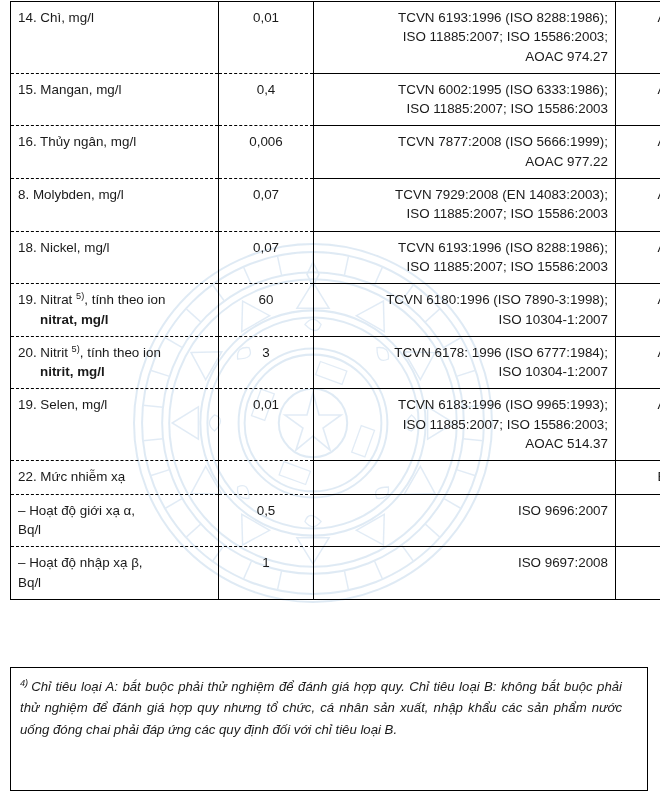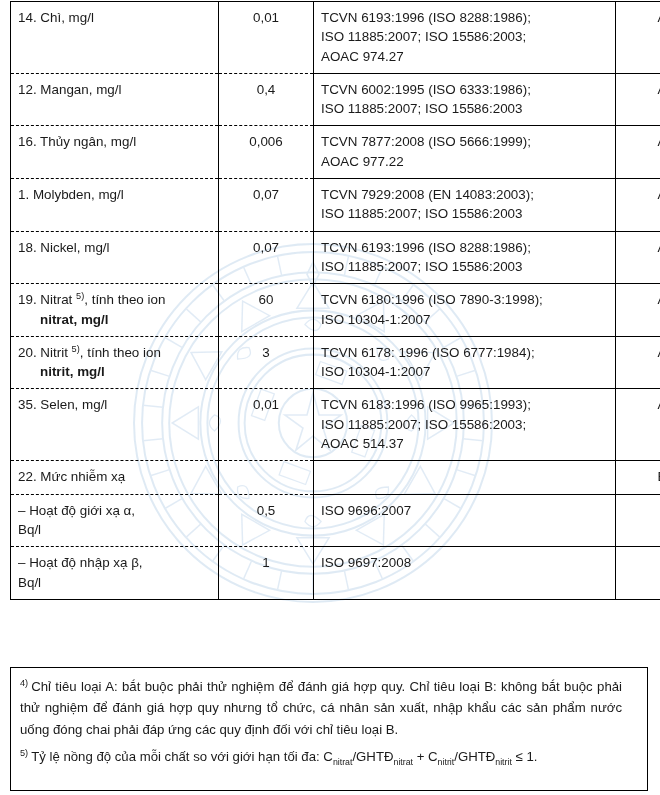--- a/index.html
+++ b/index.html
@@ -55,21 +55,21 @@
     padding: 6px 7px 7px 7px;
     vertical-align: top;
     background: transparent;
     line-height: 1.44;
   }
   #spec-table tr:first-child td { border-top: 1.4px solid #000; }
   #spec-table tr:last-child td  { border-bottom: 1.4px solid #000; }
 
   .c-name   { width: 193px; text-align: left;   }
   .c-limit  { width: 80px;  text-align: center; }
-  .c-method { width: 287px; text-align: left; }
+  .c-method { width: 287px; text-align: right; }
   .c-cat    { width: 78px;  text-align: center; }
 
   
   #spec-table td.c-method { border-bottom: 1.7px solid #000; }
   #spec-table td.c-cat    { border-bottom: 1.7px solid #000; }
 
   .indent2 { display: block; padding-left: 22px; font-weight: bold; }
   .mline   { display: block; }
 
   sup.fn {
@@ -86,21 +86,21 @@
     width: 638px;
     height: 124px;
     box-sizing: border-box;
     border: 1.4px solid #000;
     padding: 8px 9px 6px 9px;
     font-size: 13.2px;
     line-height: 1.62;
     text-align: justify;
     background: transparent;
   }
-  #footnotes p { margin: 0 16px 6px 0; }
+  #footnotes p { margin: 0 16px 6px 0; font-style: italic; }
   #footnotes p:last-child { margin-bottom: 0; }
   .fnum {
     font-size: 9.2px;
     vertical-align: super;
     line-height: 0;
     margin-right: 3px;
   }
   sub.sb {
     font-size: 8.8px;
     vertical-align: sub;
@@ -210,21 +210,21 @@
         <td class="c-method">
           <span class="mline">TCVN 6193:1996 (ISO 8288:1986);</span>
           <span class="mline">ISO 11885:2007; ISO 15586:2003;</span>
           <span class="mline">AOAC 974.27</span>
         </td>
         <td class="c-cat">A</td>
       </tr>
 
       <tr>
         <td class="c-name">
-          <span>12. Mangan, mg/l</span>
+          <span>15. Mangan, mg/l</span>
         </td>
         <td class="c-limit">0,4</td>
         <td class="c-method">
           <span class="mline">TCVN 6002:1995 (ISO 6333:1986);</span>
           <span class="mline">ISO 11885:2007; ISO 15586:2003</span>
         </td>
         <td class="c-cat">A</td>
       </tr>
 
       <tr>
@@ -234,21 +234,21 @@
         <td class="c-limit">0,006</td>
         <td class="c-method">
           <span class="mline">TCVN 7877:2008 (ISO 5666:1999);</span>
           <span class="mline">AOAC 977.22</span>
         </td>
         <td class="c-cat">A</td>
       </tr>
 
       <tr>
         <td class="c-name">
-          <span>1. Molybden, mg/l</span>
+          <span>8. Molybden, mg/l</span>
         </td>
         <td class="c-limit">0,07</td>
         <td class="c-method">
           <span class="mline">TCVN 7929:2008 (EN 14083:2003);</span>
           <span class="mline">ISO 11885:2007; ISO 15586:2003</span>
         </td>
         <td class="c-cat">A</td>
       </tr>
 
       <tr>
@@ -284,21 +284,21 @@
         <td class="c-limit">3</td>
         <td class="c-method">
           <span class="mline">TCVN 6178: 1996 (ISO 6777:1984);</span>
           <span class="mline">ISO 10304-1:2007</span>
         </td>
         <td class="c-cat">A</td>
       </tr>
 
       <tr>
         <td class="c-name">
-          <span>35. Selen, mg/l</span>
+          <span>19. Selen, mg/l</span>
         </td>
         <td class="c-limit">0,01</td>
         <td class="c-method">
           <span class="mline">TCVN 6183:1996 (ISO 9965:1993);</span>
           <span class="mline">ISO 11885:2007; ISO 15586:2003;</span>
           <span class="mline">AOAC 514.37</span>
         </td>
         <td class="c-cat">A</td>
       </tr>
 
@@ -333,16 +333,15 @@
           <span class="mline">ISO 9697:2008</span>
         </td>
         <td class="c-cat"></td>
       </tr>
 
     </tbody>
   </table>
 
   <div id="footnotes">
     <p><sup class="fnum">4)</sup><span>Chỉ tiêu loại A: bắt buộc phải thử nghiệm để đánh giá hợp quy. Chỉ tiêu loại B: không bắt buộc phải thử nghiệm để đánh giá hợp quy nhưng tổ chức, cá nhân sản xuất, nhập khẩu các sản phẩm nước uống đóng chai phải đáp ứng các quy định đối với chỉ tiêu loại B.</span></p>
-    <p><sup class="fnum">5)</sup><span>Tỷ lệ nồng độ của mỗi chất so với giới hạn tối đa: C</span><sub class="sb">nitrat</sub><span>/GHTĐ</span><sub class="sb">nitrat</sub><span> + C</span><sub class="sb">nitrit</sub><span>/GHTĐ</span><sub class="sb">nitrit</sub><span> ≤ 1.</span></p>
   </div>
 
 </div>
 
 </body></html>

